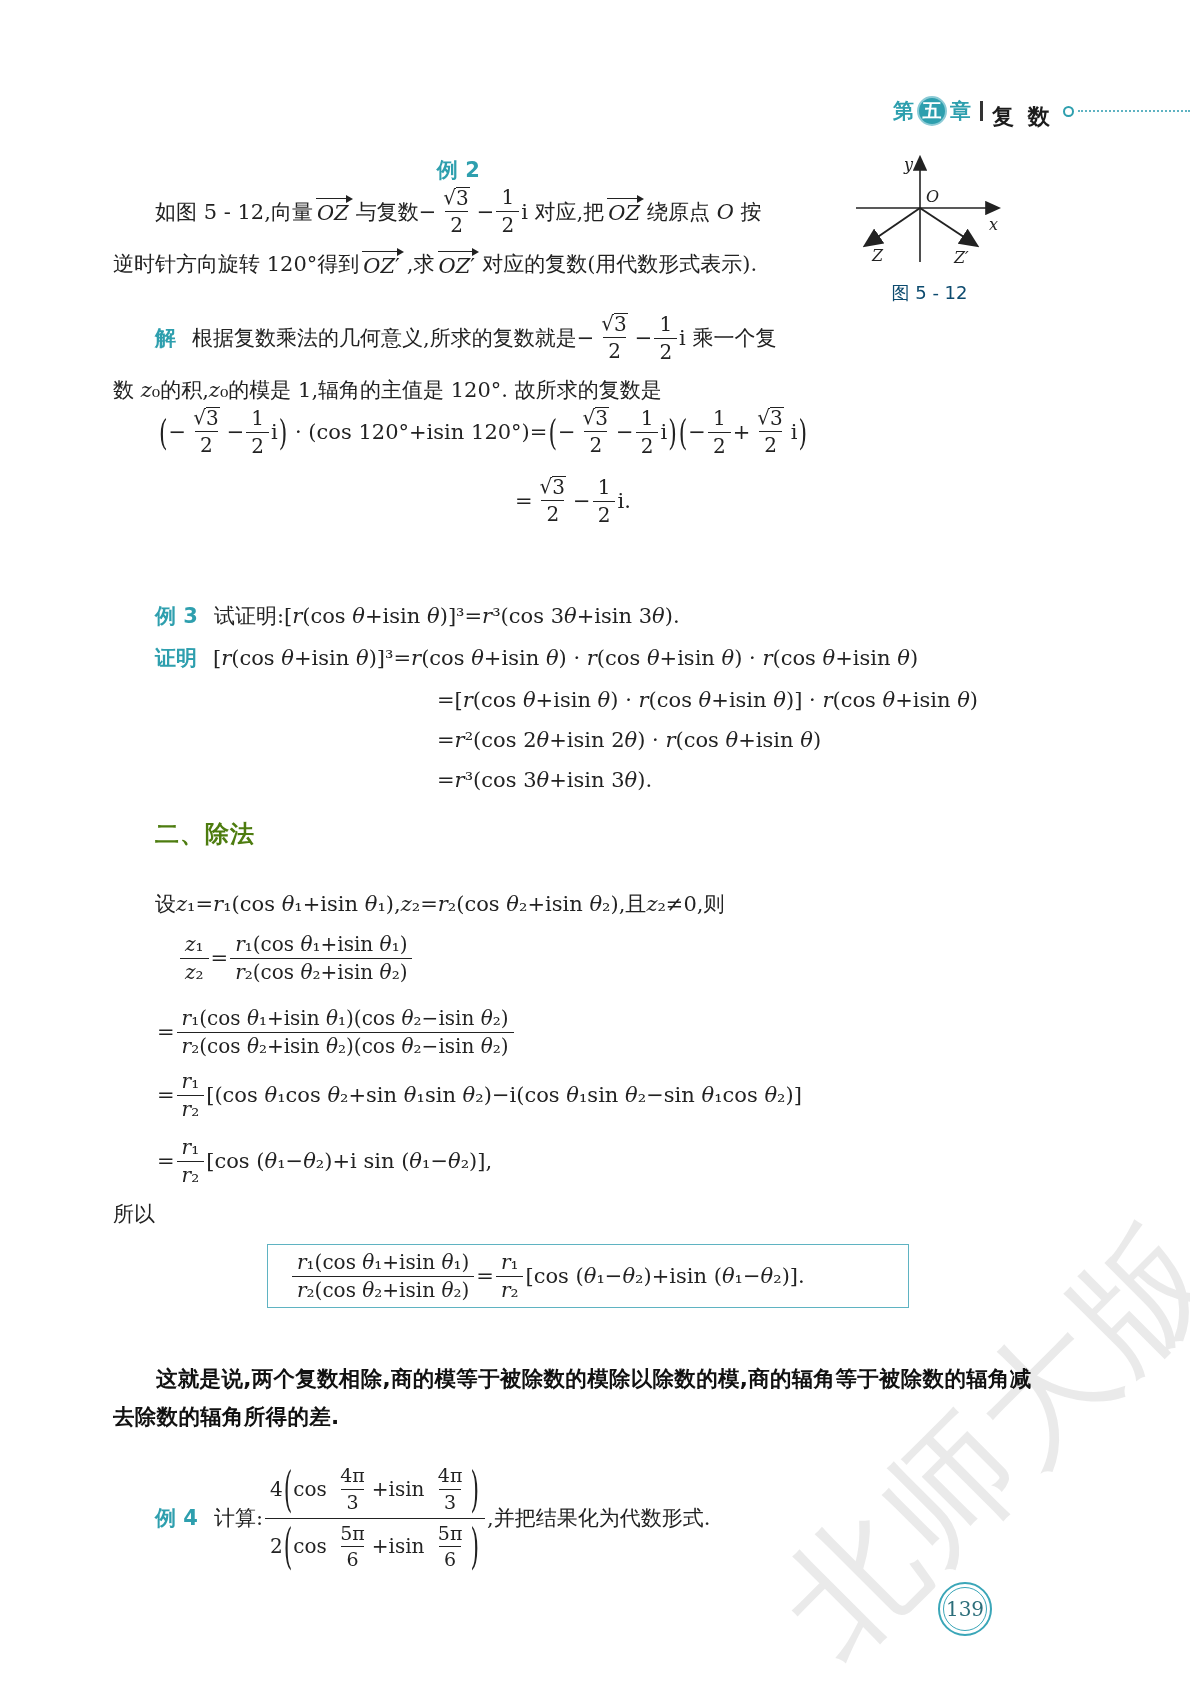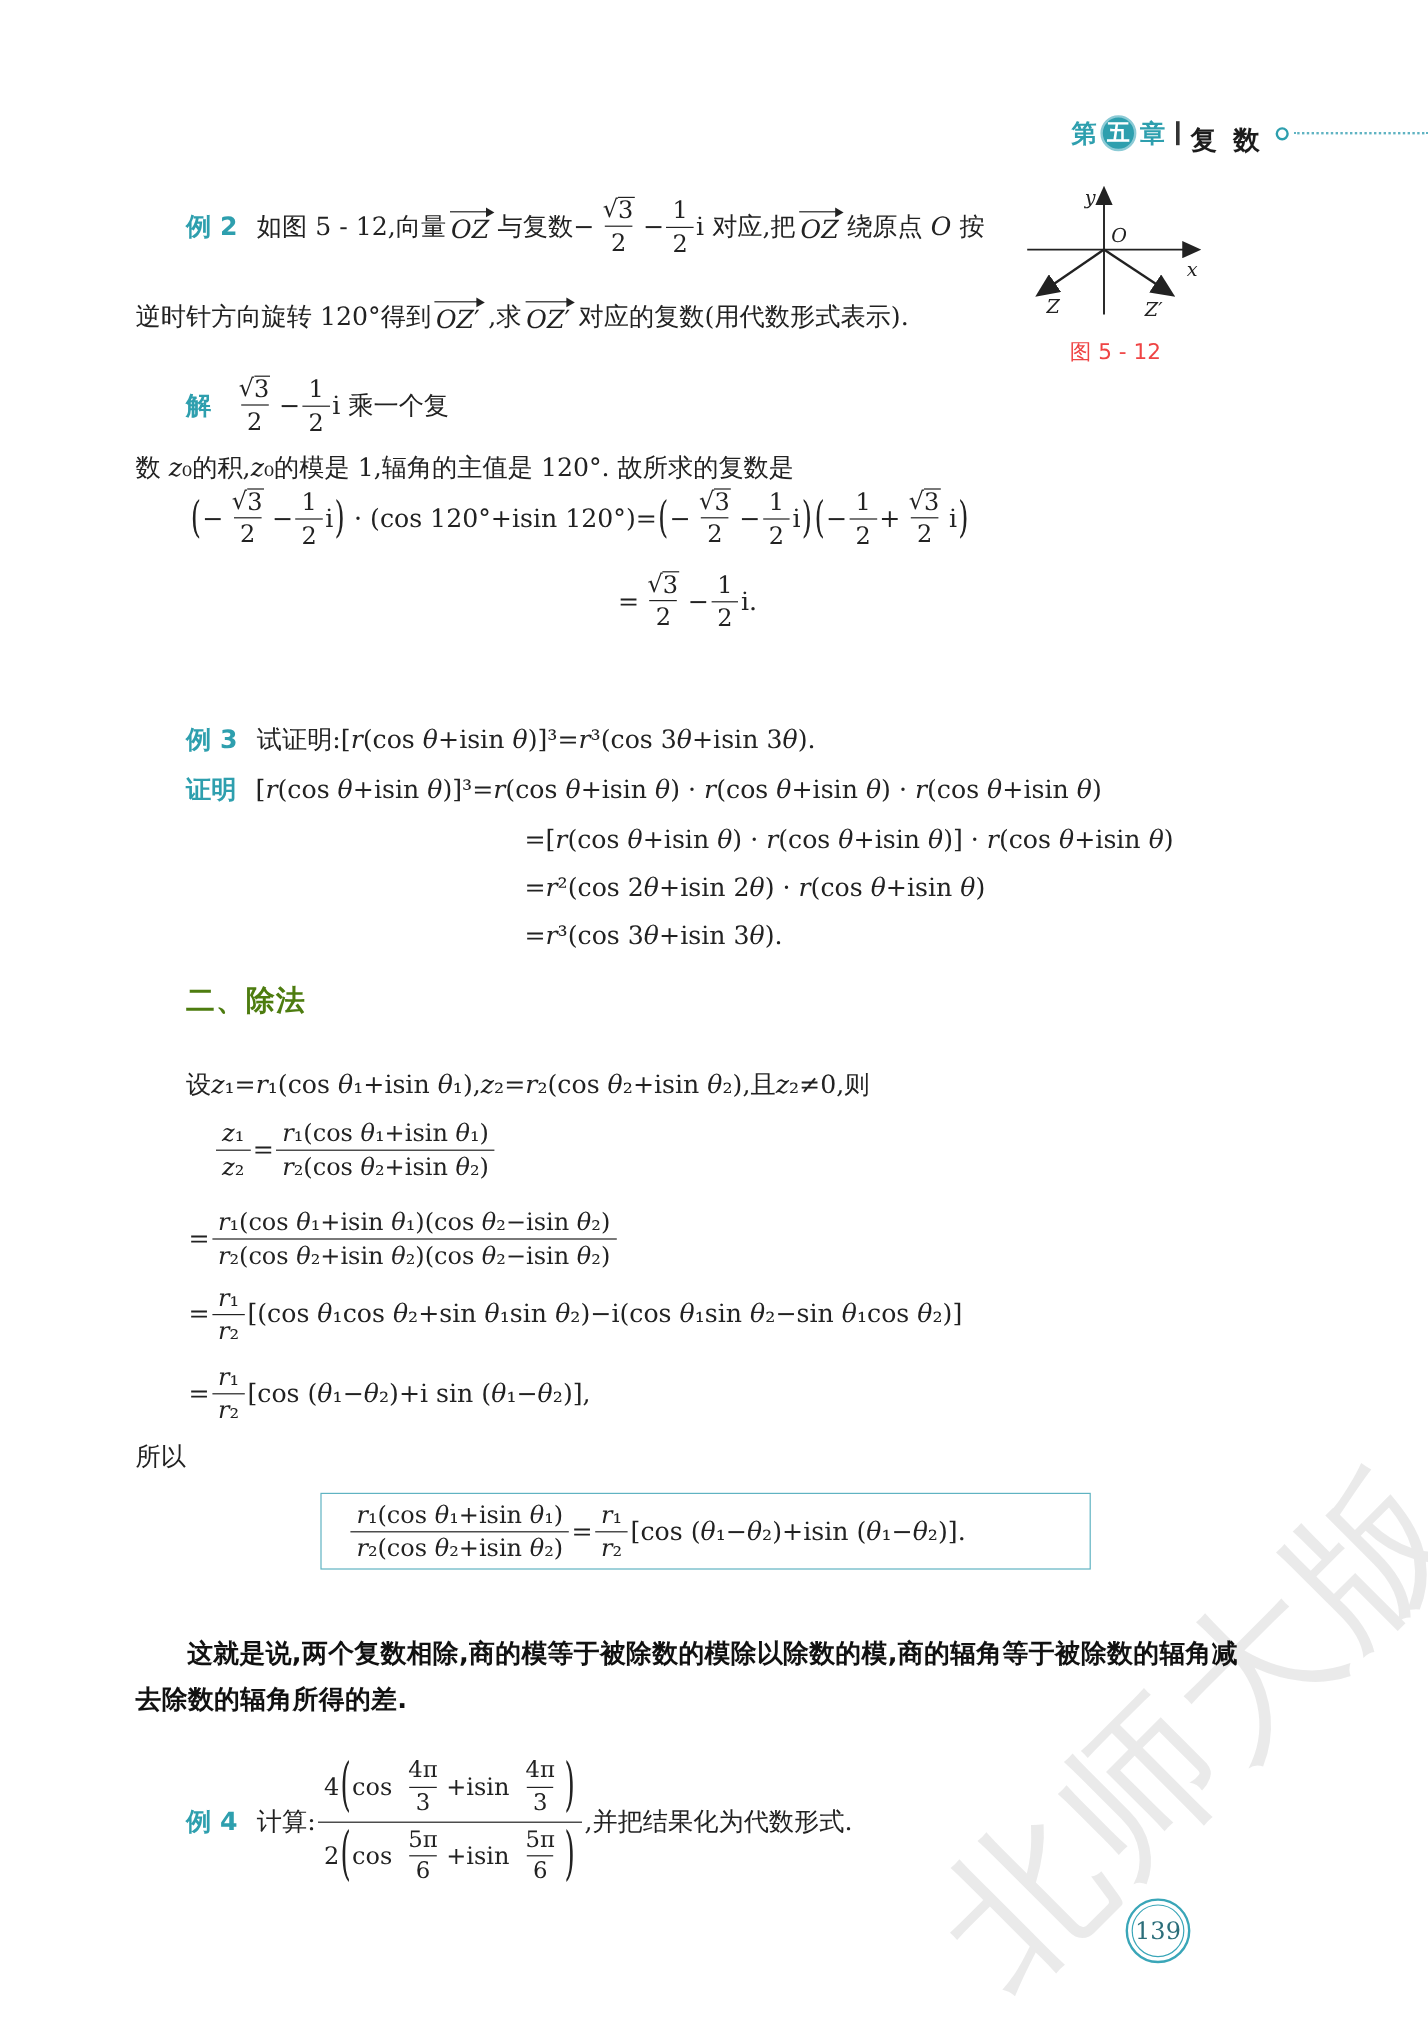--- a/index.html
+++ b/index.html
@@ -17,21 +17,21 @@
   .hdr-pre{color:#2e9fae;font-weight:700;font-size:21px;white-space:pre;}
   .badge{width:30px;height:30px;border-radius:50%;background:#2e9fae;color:#fff;
          display:inline-flex;align-items:center;justify-content:center;font-weight:700;
          font-size:19px;margin:0 3px;border:2px solid #8ccbd6;box-sizing:border-box;}
   .hdr-sep{width:3px;height:20px;background:#333;margin:0 9px;}
   .hdr-title{color:#1c1c1c;font-weight:700;font-size:22px;letter-spacing:3px;white-space:pre;margin-top:12px;}
   .hdr-ring{width:7px;height:7px;border:2px solid #2e9fae;border-radius:50%;margin:0 4px 0 10px;flex:none;}
   .hdr-dots{flex:1;border-top:2.2px dotted #5fb3c2;height:0;}
 
   
-  .figcap{text-align:center;color:#ef4444;font-family:"DejaVu Sans","Liberation Sans",sans-serif;
+  .figcap{text-align:center;color:#0c4a6e;font-family:"DejaVu Sans","Liberation Sans",sans-serif;
           font-size:18px;margin-top:2px;white-space:pre;}
   .figlab{font-family:"DejaVu Serif",serif;font-style:italic;font-size:16px;fill:#222;}
 
   
   .mline{display:flex;align-items:center;}
   .mrow{display:inline-flex;align-items:center;flex-wrap:nowrap;justify-content:flex-end;}
   .mrow span{white-space:pre;}
   .it{font-style:italic;}
   .rm{font-style:normal;}
   .frac{display:inline-flex;flex-direction:column;align-items:center;margin:0 2px;
@@ -94,21 +94,21 @@
       <line x1="78" y1="62" x2="134" y2="99" stroke="#222" stroke-width="2" marker-end="url(#ah)"></line>
       <text x="62" y="24" class="figlab">y</text>
       <text x="84" y="56" class="figlab">O</text>
       <text x="147" y="84" class="figlab">x</text>
       <text x="30" y="115" class="figlab">Z</text>
       <text x="112" y="117" class="figlab">Z′</text>
     </svg>
     <div class="figcap">图 5 - 12</div>
   </div>
 
-  <div class="mline abs z1" style="left:155px;top:156px;height:66px;">
+  <div class="mline abs z1" style="left:155px;top:156px;height:66px;flex-direction:column;">
     <span class="lbl">例 2</span>
     <span class="gap"></span>
     <span class="mrow">
         <span>如图 5 - 12,向量</span>
         <span class="vec"><span class="it">OZ</span></span>
         <span>与复数−</span>
         <span class="frac"><span class="fnum"><span class="sqrt"><span class="rad">√</span><span class="vinc"><span>3</span></span></span></span><span class="fden"><span>2</span></span></span>
         <span>−</span>
         <span class="frac"><span class="fnum"><span>1</span></span><span class="fden"><span>2</span></span></span>
         <span class="rm">i</span>
@@ -126,20 +126,21 @@
         <span>,求</span>
         <span class="vec"><span class="it">OZ</span><span>′</span></span>
         <span>对应的复数(用代数形式表示).</span>
       </span>
   </div>
 
   <div class="mline abs z1" style="left:155px;top:306px;height:64px;">
     <span class="lbl">解</span>
     <span class="gap"></span>
     <span class="mrow">
+        <span>根据复数乘法的几何意义,所求的复数就是−</span>
         <span class="frac"><span class="fnum"><span class="sqrt"><span class="rad">√</span><span class="vinc"><span>3</span></span></span></span><span class="fden"><span>2</span></span></span>
         <span>−</span>
         <span class="frac"><span class="fnum"><span>1</span></span><span class="fden"><span>2</span></span></span>
         <span class="rm">i</span>
         <span> 乘一个复</span>
       </span>
   </div>
   <div class="mline abs z1" style="left:113px;top:372px;height:36px;">
     <span class="mrow">
         <span>数 </span>

